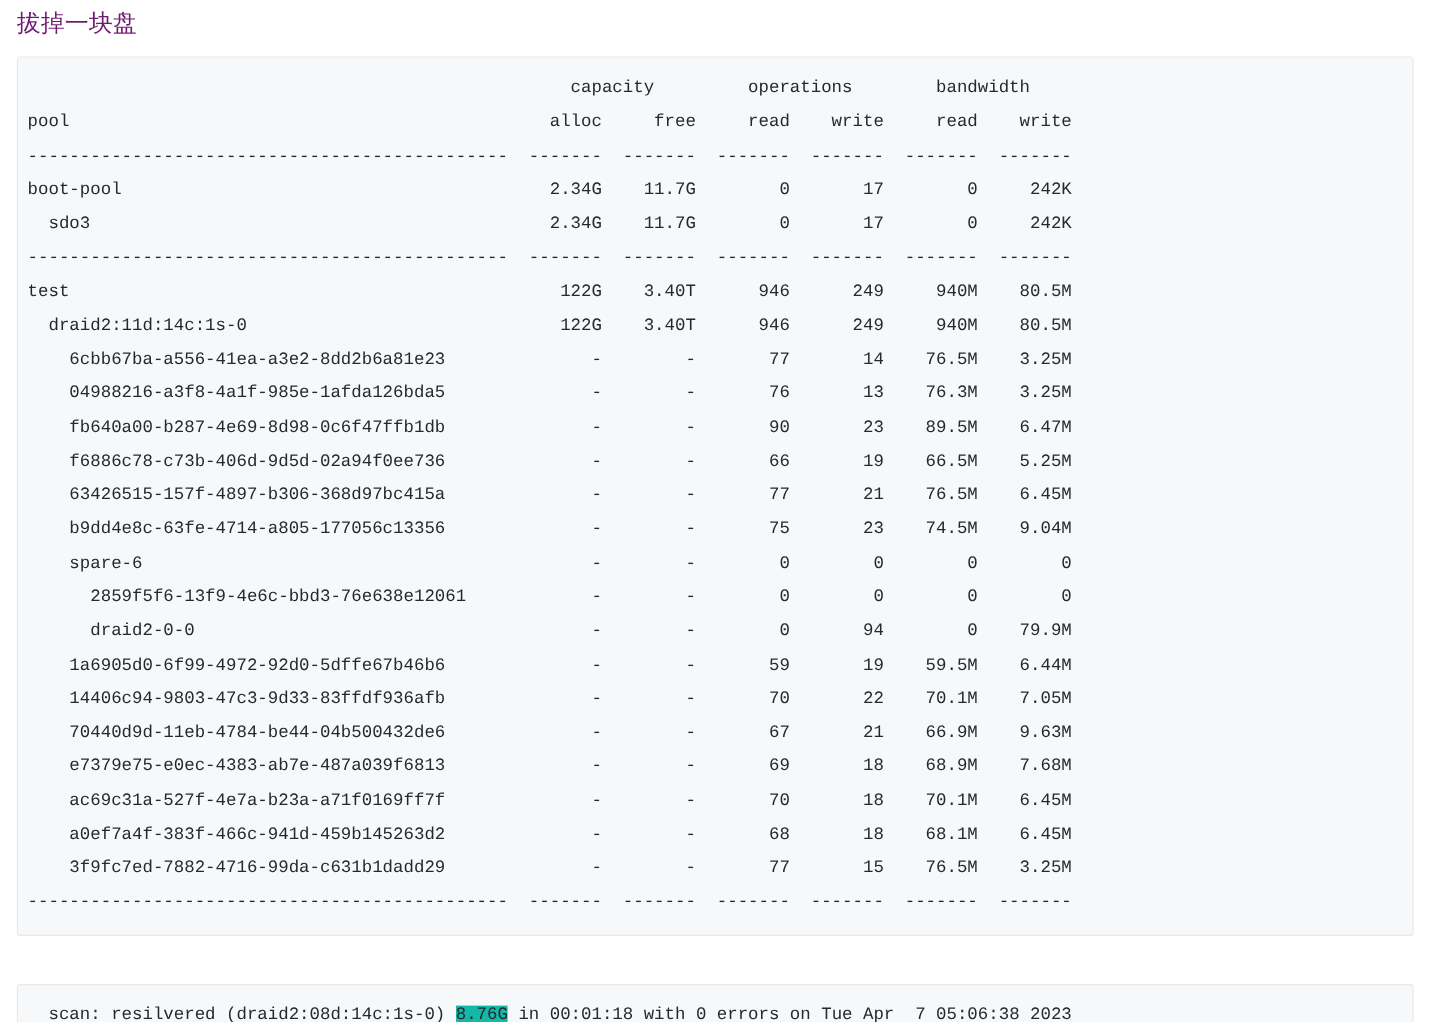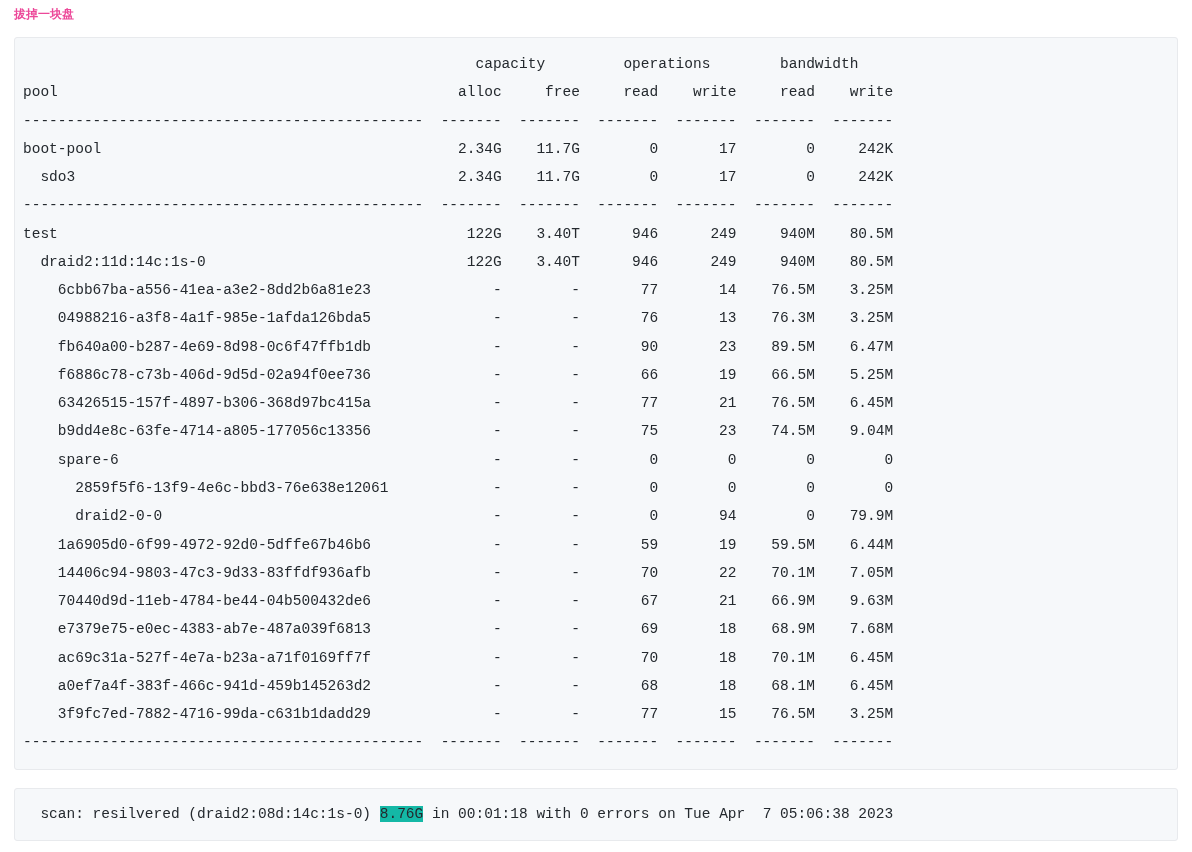--- a/index.html
+++ b/index.html
@@ -8,37 +8,36 @@
     background: #ffffff;
     font-family: -apple-system, BlinkMacSystemFont, "Segoe UI", Helvetica, Arial, sans-serif;
     color: #222;
   }
   .page {
     width: 1192px;
     box-sizing: border-box;
     padding: 2px 14px 20px 14px;
   }
   .heading {
-    font-size: 12px;
+    font-size: 20px;
     margin: 4px 0 14px 0;
-    color: #ec4899;
-    font-weight: bold;
+    color: #701a75;
   }
   .codeblock {
     background: #f6f8fa;
     border: 1px solid #e8eaed;
     border-radius: 3px;
     padding: 12px 8px 12px 8px;
     font-family: "SFMono-Regular", Consolas, "Liberation Mono", Menlo, monospace;
     font-size: 14.5px;
     line-height: 1.95;
     color: #24292e;
     white-space: pre;
     overflow-x: auto;
-    margin-bottom: 18px;
+    margin-bottom: 40px;
   }
   .scanblock {
     background: #f6f8fa;
     border: 1px solid #e8eaed;
     border-radius: 3px;
     padding: 12px 8px;
     font-family: "SFMono-Regular", Consolas, "Liberation Mono", Menlo, monospace;
     font-size: 14.5px;
     line-height: 1.9;
     color: #24292e;

